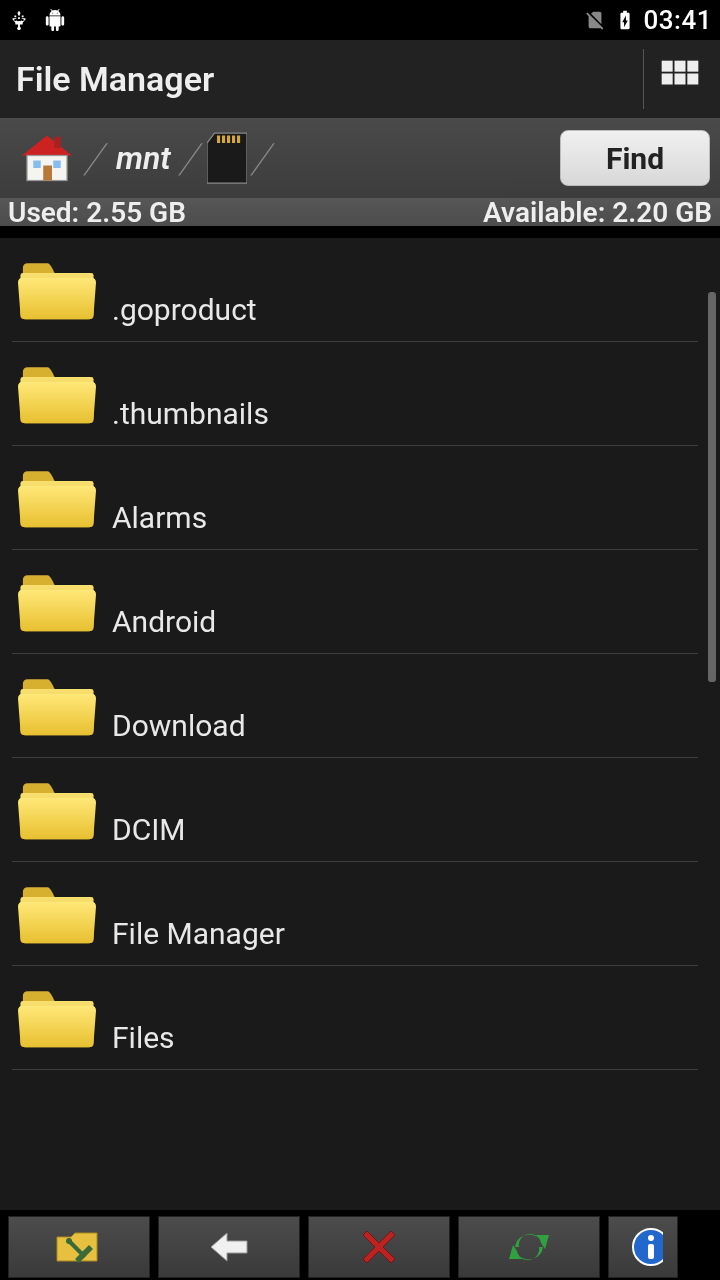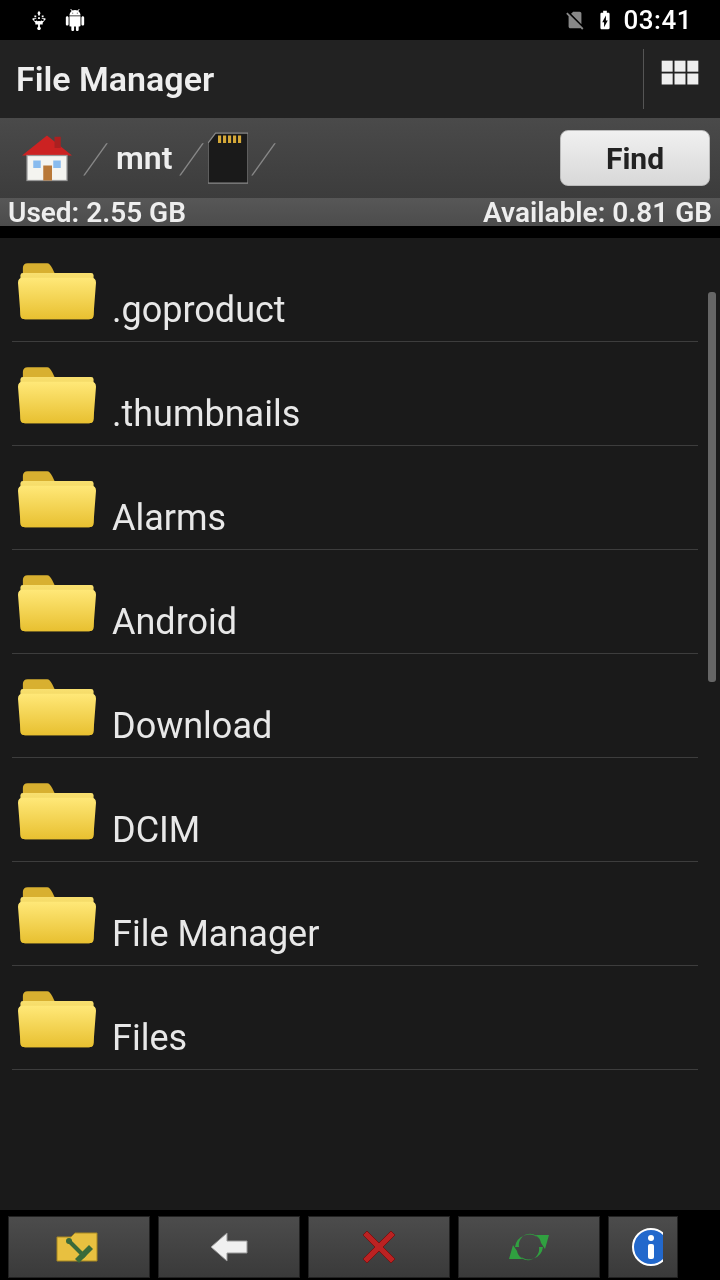--- a/index.html
+++ b/index.html
@@ -1,49 +1,49 @@
 <!DOCTYPE html>
 <html><head>
 <meta charset="utf-8">
 <style>
   * { margin: 0; padding: 0; box-sizing: border-box; }
   html, body { width: 720px; height: 1280px; background: #000; font-family: Roboto, Arial, sans-serif; color: #fff; overflow: hidden; }
   
   
-  .status-bar { height: 40px; background: #000; display: flex; justify-content: space-between; align-items: center; padding: 0 28px; }
+  .status-bar { height: 40px; background: #000; display: flex; justify-content: space-between; align-items: center; padding: 0 8px; }
   .status-left { display: flex; gap: 14px; align-items: center; }
   .status-right { display: flex; gap: 8px; align-items: center; }
   .status-icon { width: 22px; height: 22px; display: inline-flex; align-items: center; justify-content: center; }
   .clock { font-size: 26px; font-weight: 500; color: #fff; letter-spacing: 0.5px; }
   
   
   .app-bar { height: 78px; background: #222; display: flex; align-items: center; justify-content: space-between; padding: 0 0 0 16px; }
   .app-title { font-size: 34px; font-weight: 600; color: #eee; }
   .app-actions { display: flex; height: 100%; align-items: center; }
   .divider-v { width: 1px; height: 60px; background: #555; margin: 0 6px; }
   .grid-btn { width: 60px; height: 60px; display: flex; align-items: center; justify-content: center; margin-right: 10px; }
   
   
   .path-bar { height: 80px; background: linear-gradient(#4a4a4a,#3c3c3c); display: flex; align-items: center; padding: 0 10px 0 12px; gap: 4px; }
   .home-icon { width: 70px; height: 56px; display: flex; align-items: center; justify-content: center; }
   .path-sep { color: #888; font-size: 42px; font-weight: 200; transform: skewX(-18deg); width: 20px; text-align: center; }
-  .path-seg { font-size: 32px; font-weight: 600; color: #eee; padding: 0 6px; }
+  .path-seg { font-size: 32px; font-weight: 600; color: #eee; padding: 0 6px; font-style: italic; }
   .sdcard-icon { width: 44px; height: 56px; display: flex; align-items: center; justify-content: center; }
   .find-btn { margin-left: auto; width: 150px; height: 56px; background: linear-gradient(#f0f0f0,#d8d8d8); color: #222; border-radius: 8px; border: 1px solid #bbb; font-size: 30px; font-weight: 700; display: flex; align-items: center; justify-content: center; cursor: pointer; }
   
   
   .storage-bar { height: 28px; background: linear-gradient(#575757,#4c4c4c); display: flex; justify-content: space-between; align-items: center; padding: 0 8px; font-size: 28px; font-weight: 600; }
   .storage-bar span { color: #eee; }
   
   
   .file-list { position: absolute; top: 238px; left: 0; right: 0; bottom: 70px; background: #1a1a1a; overflow: hidden; }
   .file-item { height: 104px; display: flex; align-items: center; padding: 0 10px 0 6px; border-bottom: 1px solid #3d3d3d; margin-left: 12px; margin-right: 22px; }
   .file-item:first-child { border-top: none; }
   .folder-icon { width: 78px; height: 64px; margin-right: 16px; flex-shrink: 0; }
-  .file-name { font-size: 36px; color: #e8e8e8; margin-top: 40px; }
+  .file-name { font-size: 30px; color: #e8e8e8; margin-top: 40px; }
   
   
   .scroll-ind { position: absolute; right: 4px; top: 292px; width: 8px; height: 390px; background: #666; border-radius: 3px; }
   
   
   .toolbar { position: absolute; bottom: 0; left: 0; right: 0; height: 70px; background: #000; display: flex; align-items: center; gap: 8px; padding: 4px 0 0 8px; }
   .tool-btn { flex: 0 0 142px; height: 62px; background: linear-gradient(#4c4c4c,#3a3a3a); border: 1px solid #222; display: flex; align-items: center; justify-content: center; cursor: pointer; }
   .tool-btn.last { flex: 0 0 70px; }
   .tool-icon { width: 48px; height: 40px; }
 </style>
@@ -118,21 +118,21 @@
       <rect x="20" y="2" width="2.5" height="6" fill="#d4a838"></rect>
       <rect x="24" y="2" width="2.5" height="6" fill="#d4a838"></rect>
     </svg>
   </div>
   <div class="path-sep">/</div>
   <div class="find-btn">Find</div>
 </div>
 
 <div class="storage-bar">
   <span>Used: 2.55 GB</span>
-  <span>Available: 0.81 GB</span>
+  <span>Available: 2.20 GB</span>
 </div>
 
 <div class="file-list" id="file-list">
     <div class="file-item">
       <div class="folder-icon"><svg viewBox="0 0 64 52" width="78" height="64">
   <path d="M4 12 L4 8 Q4 4 8 4 L24 4 Q26 4 28 8 L30 12 Z" fill="#d8b030"></path>
   <path d="M2 14 Q2 12 4 12 L60 12 Q62 12 62 14 L62 46 Q62 50 58 50 L6 50 Q2 50 2 46 Z" fill="url(#fg)"></path>
   <path d="M0 20 Q0 16 4 16 L60 16 Q64 16 64 20 L62 46 Q62 50 58 50 L6 50 Q2 50 2 46 Z" fill="url(#fg2)"></path>
   <defs>
     <linearGradient id="fg" x1="0" y1="0" x2="0" y2="1">

